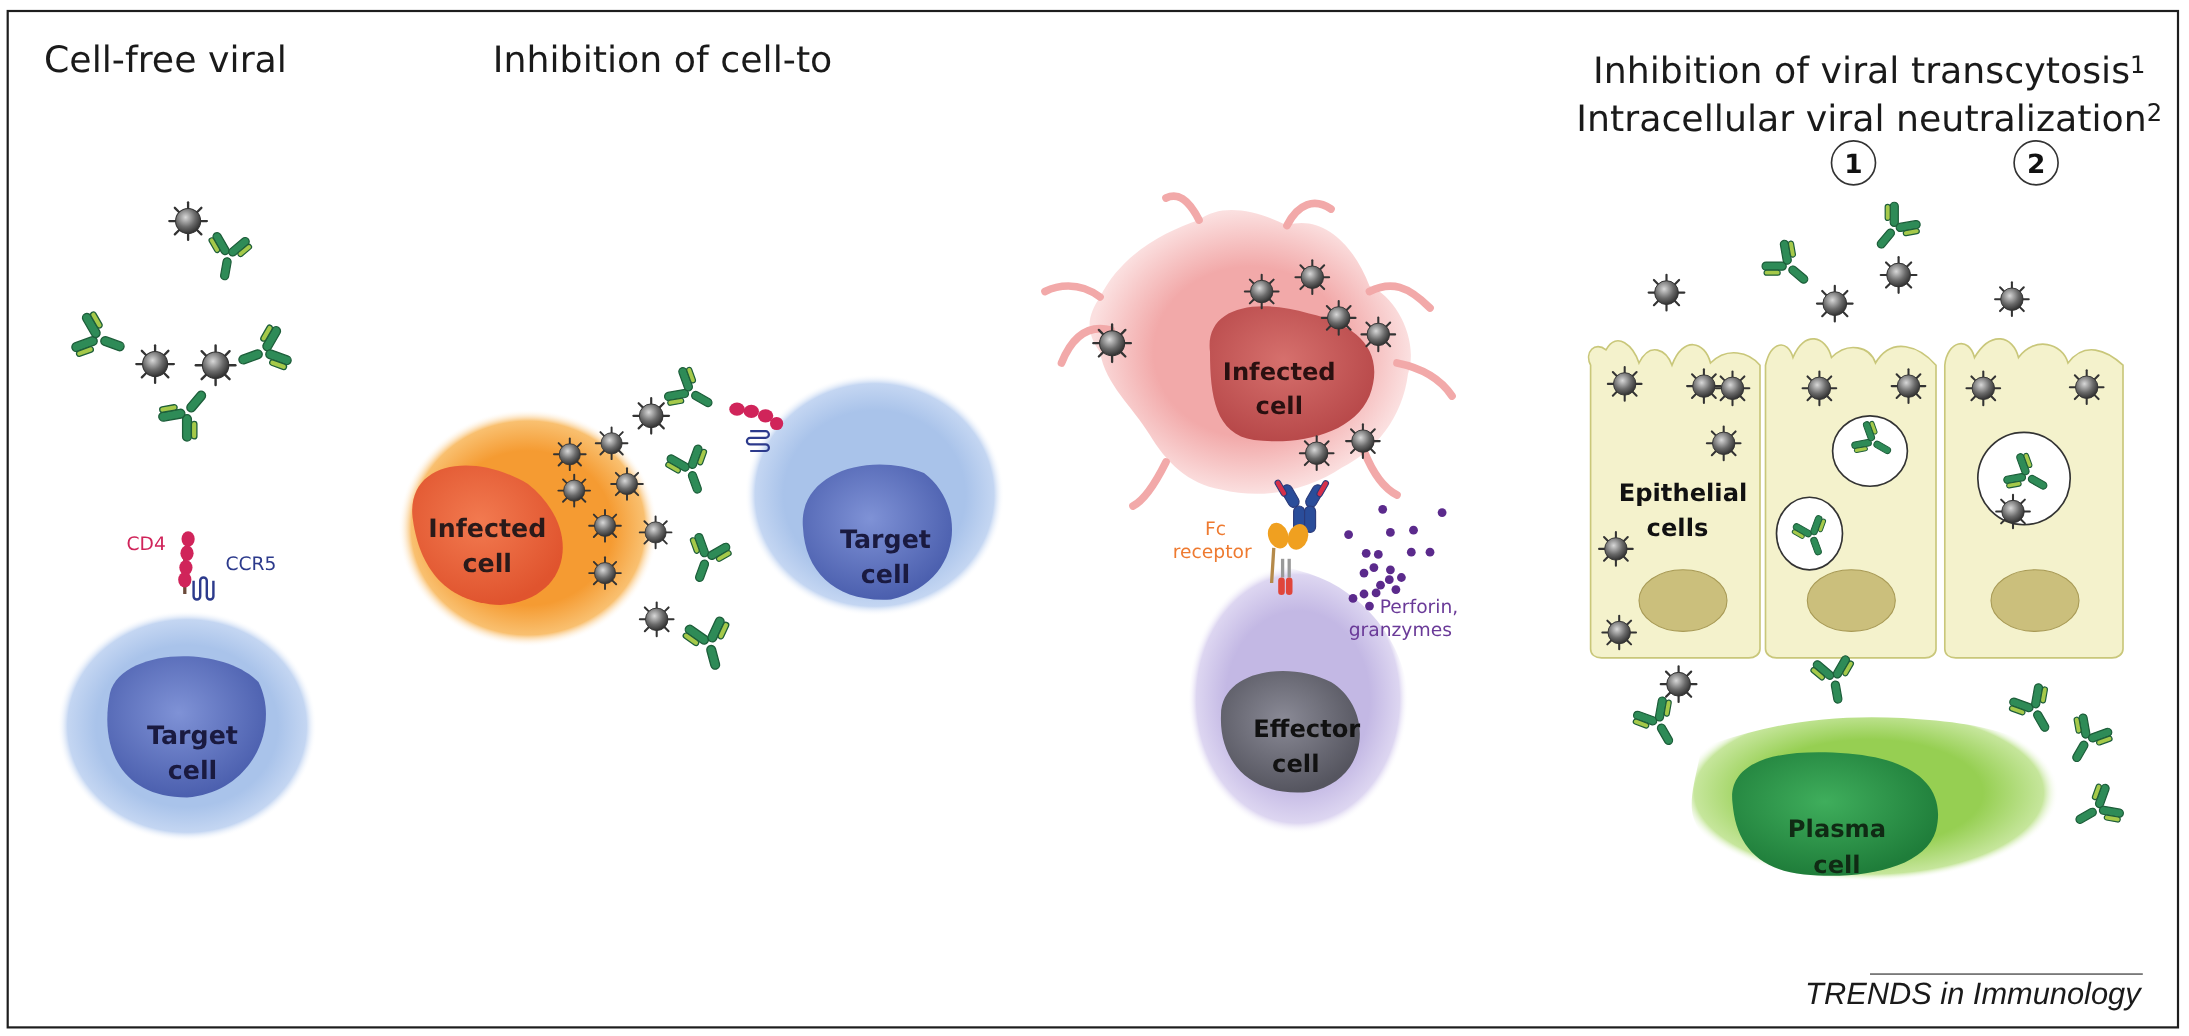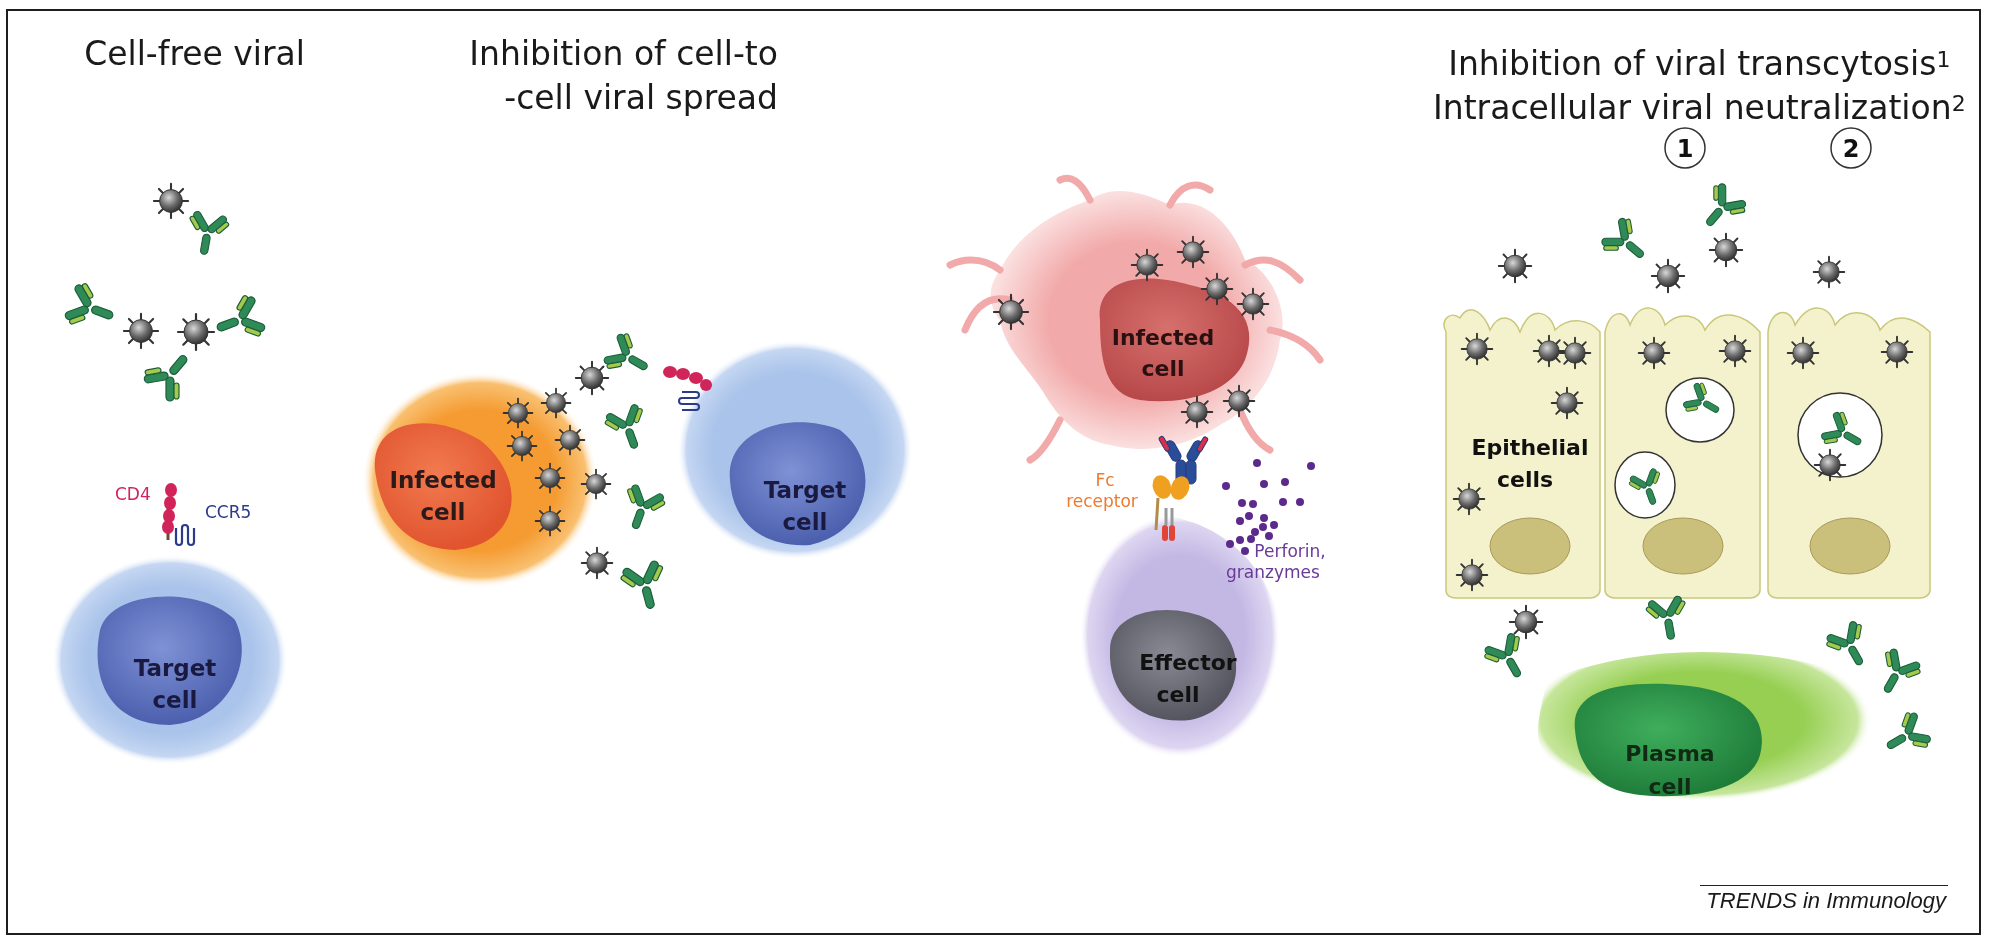--- a/index.html
+++ b/index.html
@@ -1,35 +1,34 @@
 <!DOCTYPE html>
 <html><head>
 <meta charset="utf-8">
 <style>
   html,body{margin:0;padding:0;background:#fff;}
   body{width:1990px;height:942px;position:relative;overflow:hidden;font-family:"DejaVu Sans",sans-serif;}
   .frame{position:absolute;left:6px;top:9px;width:1975px;height:926px;border:2px solid #1e1e1e;box-sizing:border-box;}
-  .title{position:absolute;font-size:33px;color:#1a1a1a;line-height:44px;text-align:right;white-space:nowrap;}
+  .title{position:absolute;font-size:33px;color:#1a1a1a;line-height:44px;text-align:left;white-space:nowrap;}
   .title sup{font-size:22px;vertical-align:top;position:relative;top:-4px;}
   svg{position:absolute;left:0;top:0;}
   .lbl{font-family:"DejaVu Sans",sans-serif;}
-  .credit{position:absolute;right:44px;top:888px;font-family:"Liberation Sans",sans-serif;font-style:italic;font-size:22px;color:#1a1a1a;}
+  .credit{position:absolute;right:44px;top:888px;font-family:"Liberation Sans",sans-serif;font-style:italic;font-size:28px;color:#1a1a1a;}
   .credit-rule{position:absolute;left:1700px;top:885px;width:248px;height:1px;background:#222;}
 </style>
 </head>
 <body>
 
 <div class="frame"></div>
 
 <div class="title" style="left:40px;top:32px;width:265px;">
   <div>Cell-free viral</div>
 </div>
 <div class="title" style="left:448px;top:32px;width:330px;">
   <div>Inhibition of cell-to</div>
-  <div>-cell viral spread</div>
 </div>
 <div class="title" style="left:1030px;top:32px;width:275px;">
 </div>
 <div class="title" style="left:1433px;top:42px;text-align:center;">
   <div><span>Inhibition of viral transcytosis</span><sup>1</sup></div>
   <div><span>Intracellular viral neutralization</span><sup>2</sup></div>
 </div>
 
 <svg width="1990" height="942" viewBox="0 0 1990 942">
   <defs>

